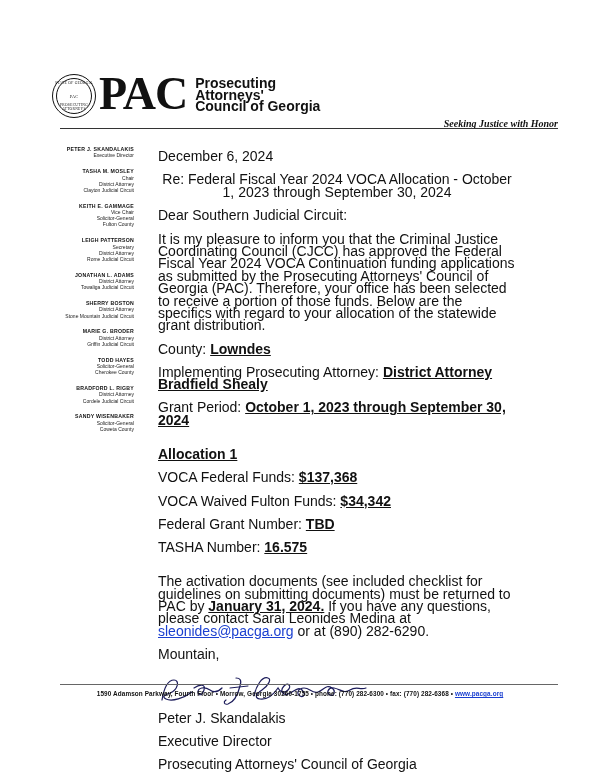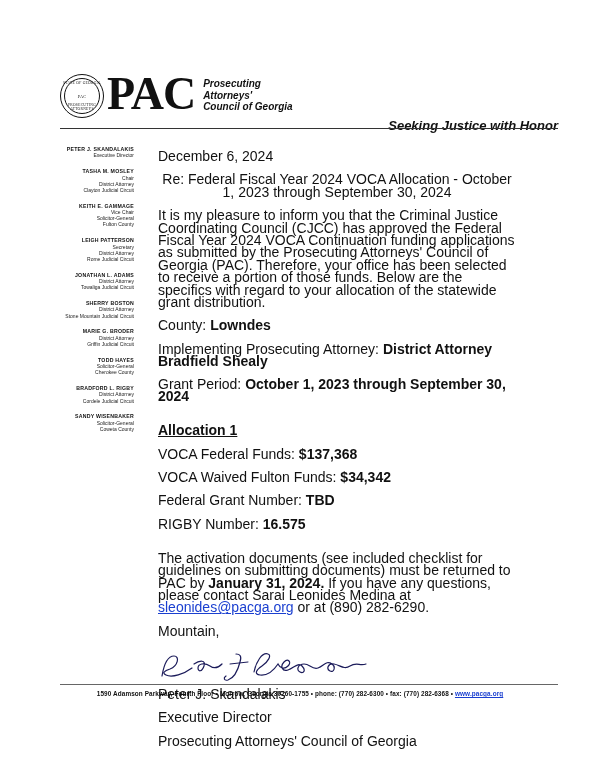--- a/index.html
+++ b/index.html
@@ -16,21 +16,21 @@
   .page {
     position: relative;
     width: 600px;
     height: 776px;
     background: #ffffff;
     box-sizing: border-box;
   }
   
   .letterhead {
     position: absolute;
-    left: 60px;
+    left: 52px;
     top: 72px;
     display: flex;
     align-items: flex-start;
   }
   .seal {
     width: 44px;
     height: 44px;
     border-radius: 50%;
     border: 1.6px solid #111;
     box-sizing: border-box;
@@ -75,40 +75,39 @@
     line-height: 46px;
     letter-spacing: -1px;
     color: #111;
     margin-top: -1px;
   }
   .pac-sub {
     margin-left: 8px;
     margin-top: 6px;
     font-family: "Liberation Sans", sans-serif;
     font-weight: bold;
-    font-size: 10px;
+    font-size: 14px;
     line-height: 11.5px;
     color: #111;
-    font-style: italic;
   }
   .rule {
     position: absolute;
     left: 60px;
     right: 42px;
     top: 128px;
     border-top: 1px solid #333;
   }
   .tagline {
     position: absolute;
     right: 42px;
     top: 118px;
-    font-family: Liberation Sans, sans-serif;
+    font-family: Liberation Serif, serif;
     font-style: italic;
     font-weight: bold;
-    font-size: 13px;
+    font-size: 10px;
     color: #111;
   }
   
   .officers {
     position: absolute;
     left: 38px;
     top: 146px;
     width: 96px;
     text-align: right;
   }
@@ -134,21 +133,21 @@
     top: 150px;
     width: 358px;
     font-size: 14px;
     line-height: 12.4px;
     color: #111;
   }
   .body p { margin: 0 0 11px 0; }
   .date { margin-bottom: 17px; }
   .subject { margin-bottom: 16px; text-align: center; }
   .salutation { margin-bottom: 13px; }
-  .b { font-weight: bold; }
+  .b { font-weight: bold; text-decoration: underline; }
   .tight { margin: 0; line-height: 12.2px; }
   .block-gap { height: 11px; }
   .alloc-head {
     font-weight: bold;
     text-decoration: underline;
     margin: 0 0 1px 0;
   }
   .lnk {
     color: #1a3fd0;
     text-decoration: underline;
@@ -253,20 +252,21 @@
     <div class="officer">
       <div class="nm">SANDY WISENBAKER</div>
       <div class="ttl">Solicitor-General</div>
       <div class="ttl">Coweta County</div>
     </div>
   </div>
 
   <div class="body">
     <p class="date">December 6, 2024</p>
     <p class="subject">Re: Federal Fiscal Year 2024 VOCA Allocation - October 1, 2023 through September 30, 2024</p>
+    <p class="salutation">Dear Southern Judicial Circuit:</p>
     <p>It is my pleasure to inform you that the Criminal Justice Coordinating Council (CJCC) has approved the Federal Fiscal Year 2024 VOCA Continuation funding applications as submitted by the Prosecuting Attorneys' Council of Georgia (PAC). Therefore, your office has been selected to receive a portion of those funds. Below are the specifics with regard to your allocation of the statewide grant distribution.</p>
 
     <p class="tight">
       <span>County:</span>
       <span class="b">Lowndes</span>
     </p>
     <p class="tight">
       <span>Implementing Prosecuting Attorney:</span>
       <span class="b">District Attorney Bradfield Shealy</span>
     </p>
@@ -284,21 +284,21 @@
     </p>
     <p class="tight">
       <span>VOCA Waived Fulton Funds:</span>
       <span class="b">$34,342</span>
     </p>
     <p class="tight">
       <span>Federal Grant Number:</span>
       <span class="b">TBD</span>
     </p>
     <p class="tight">
-      <span>RIGBY Number:</span>
+      <span>TASHA Number:</span>
       <span class="b">16.575</span>
     </p>
 
     <div class="block-gap"></div>
 
     <p>
       <span>The activation documents (see included checklist for guidelines on submitting documents) must be returned to PAC by </span><span class="b">January 31, 2024.</span><span>  If you have any questions, please contact Sarai Leonides Medina at </span><a class="lnk" href="#">sleonides@pacga.org</a><span> or at (890) 282-6290.</span>
     </p>
 
     <p class="closing">Mountain,</p>

